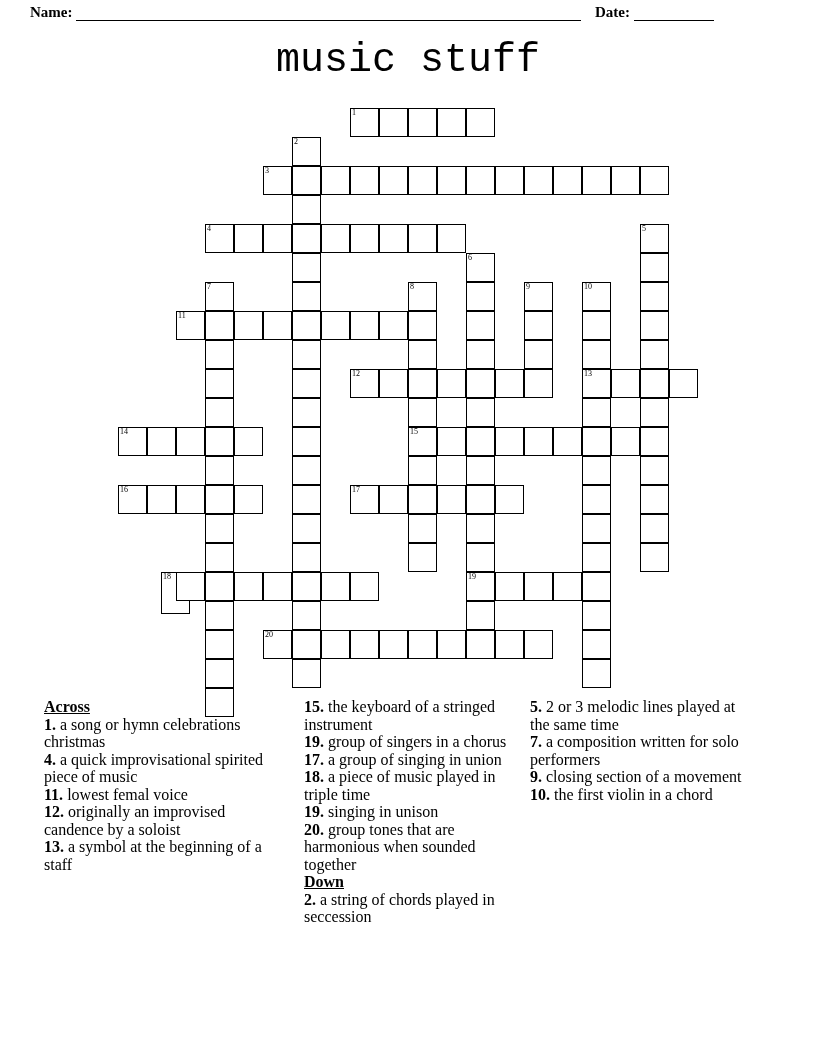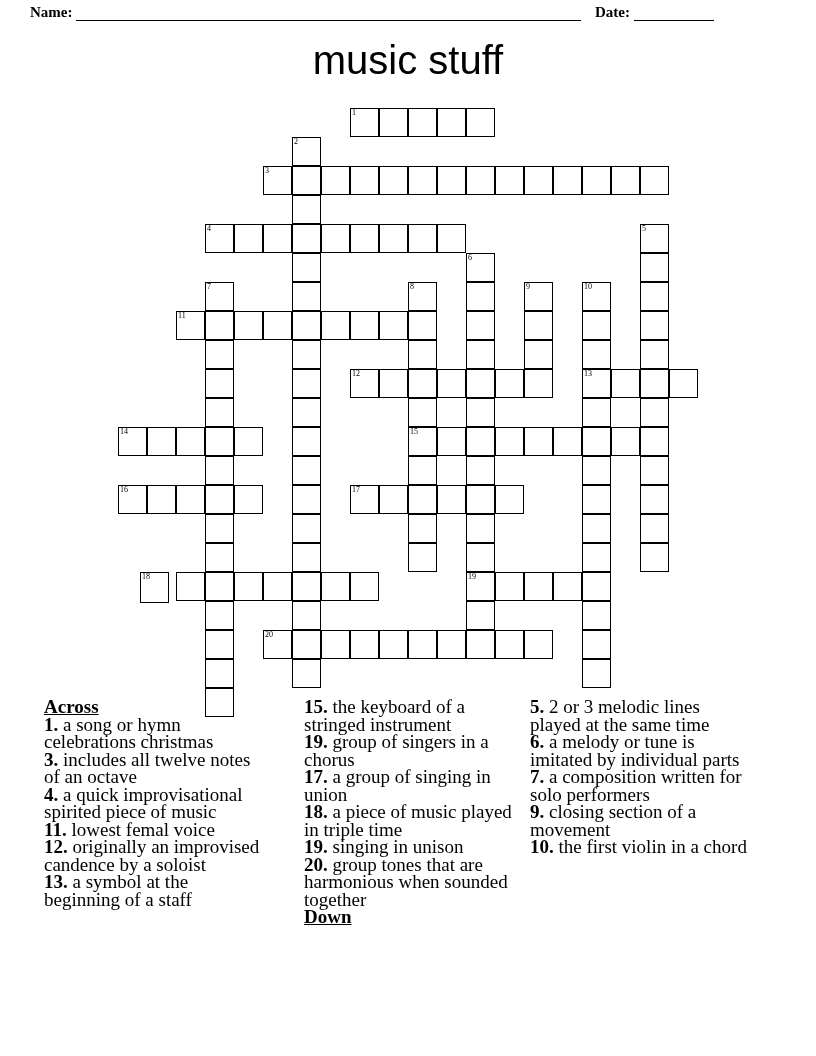--- a/index.html
+++ b/index.html
@@ -49,21 +49,21 @@
   }
 
   
   .puzzle-title {
     position: absolute;
     top: 38px;
     left: 0;
     width: 816px;
     text-align: center;
     font-size: 40px;
-    font-family: Liberation Sans, sans-serif;
+    font-family: Liberation Mono, monospace;
     letter-spacing: 0px;
   }
 
   
   #grid-layer {
     position: absolute;
     top: 0;
     left: 0;
     width: 816px;
     height: 700px;
@@ -87,21 +87,21 @@
   .clues {
     position: absolute;
     top: 698px;
     left: 44px;
     width: 728px;
     height: 270px;
   }
   .clue-col {
     position: absolute;
     top: 0;
-    font-size: 19px;
+    font-size: 16px;
     line-height: 17.5px;
     font-family: "Liberation Serif", serif;
   }
   .col-1 { left: 0px;   width: 222px; }
   .col-2 { left: 260px; width: 222px; }
   .col-3 { left: 486px; width: 222px; }
 
   .clue-heading {
     font-weight: bold;
     text-decoration: underline;
@@ -302,21 +302,21 @@
       </div>
       <div class="cell" style="left: 147px; top: 485px; width: 29px; height: 29px;"></div>
       <div class="cell" style="left: 176px; top: 485px; width: 29px; height: 29px;"></div>
       <div class="cell" style="left: 234px; top: 485px; width: 29px; height: 29px;"></div>
       <div class="cell" style="left: 350px; top: 485px; width: 29px; height: 29px;">
         <span class="num">17</span>
       </div>
       <div class="cell" style="left: 379px; top: 485px; width: 29px; height: 29px;"></div>
       <div class="cell" style="left: 437px; top: 485px; width: 29px; height: 29px;"></div>
       <div class="cell" style="left: 495px; top: 485px; width: 29px; height: 29px;"></div>
-      <div class="cell" style="left: 140px; top: 572px; width: 29px; height: 31px;">
+      <div class="cell" style="left: 161px; top: 572px; width: 29px; height: 42px;">
         <span class="num">18</span>
       </div>
       <div class="cell" style="left: 176px; top: 572px; width: 29px; height: 29px;"></div>
       <div class="cell" style="left: 234px; top: 572px; width: 29px; height: 29px;"></div>
       <div class="cell" style="left: 263px; top: 572px; width: 29px; height: 29px;"></div>
       <div class="cell" style="left: 321px; top: 572px; width: 29px; height: 29px;"></div>
       <div class="cell" style="left: 350px; top: 572px; width: 29px; height: 29px;"></div>
       <div class="cell" style="left: 495px; top: 572px; width: 29px; height: 29px;"></div>
       <div class="cell" style="left: 524px; top: 572px; width: 29px; height: 29px;"></div>
       <div class="cell" style="left: 553px; top: 572px; width: 29px; height: 29px;"></div>
@@ -331,44 +331,45 @@
       <div class="cell" style="left: 495px; top: 630px; width: 29px; height: 29px;"></div>
       <div class="cell" style="left: 524px; top: 630px; width: 29px; height: 29px;"></div>
     </div>
 
   <div class="clues">
 
     <div class="clue-col col-1">
       <div class="clue-heading">Across</div>
       <div id="col1-clues">
           <p class="clue"><b>1.</b><span> a song or hymn celebrations christmas</span></p>
-          <p class="clue"><b>3.</b><span> includes all twelve notes of an octave</span></p>
           <p class="clue"><b>4.</b><span> a quick improvisational spirited piece of music</span></p>
           <p class="clue"><b>11.</b><span> lowest femal voice</span></p>
           <p class="clue"><b>12.</b><span> originally an improvised candence by a soloist</span></p>
           <p class="clue"><b>13.</b><span> a symbol at the beginning of a staff</span></p>
         </div>
     </div>
 
     <div class="clue-col col-2">
       <div id="col2-clues">
           <p class="clue"><b>15.</b><span> the keyboard of a stringed instrument</span></p>
           <p class="clue"><b>19.</b><span> group of singers in a chorus</span></p>
           <p class="clue"><b>17.</b><span> a group of singing in union</span></p>
           <p class="clue"><b>18.</b><span> a piece of music played in triple time</span></p>
           <p class="clue"><b>19.</b><span> singing in unison</span></p>
           <p class="clue"><b>20.</b><span> group tones that are harmonious when sounded together</span></p>
         </div>
       <div class="clue-heading spacer-head">Down</div>
+      <div id="col2-down-clues">
+          <p class="clue"><b>2.</b><span> a string of chords played in seccession</span></p>
+        </div>
     </div>
 
     <div class="clue-col col-3">
       <div id="col3-clues">
           <p class="clue"><b>5.</b><span> 2 or 3 melodic lines played at the same time</span></p>
-          <p class="clue"><b>6.</b><span> a melody or tune is imitated by individual parts</span></p>
           <p class="clue"><b>7.</b><span> a composition written for solo performers</span></p>
           <p class="clue"><b>9.</b><span> closing section of a movement</span></p>
           <p class="clue"><b>10.</b><span> the first violin in a chord</span></p>
         </div>
     </div>
 
   </div>
 </div>
 
 </body></html>

